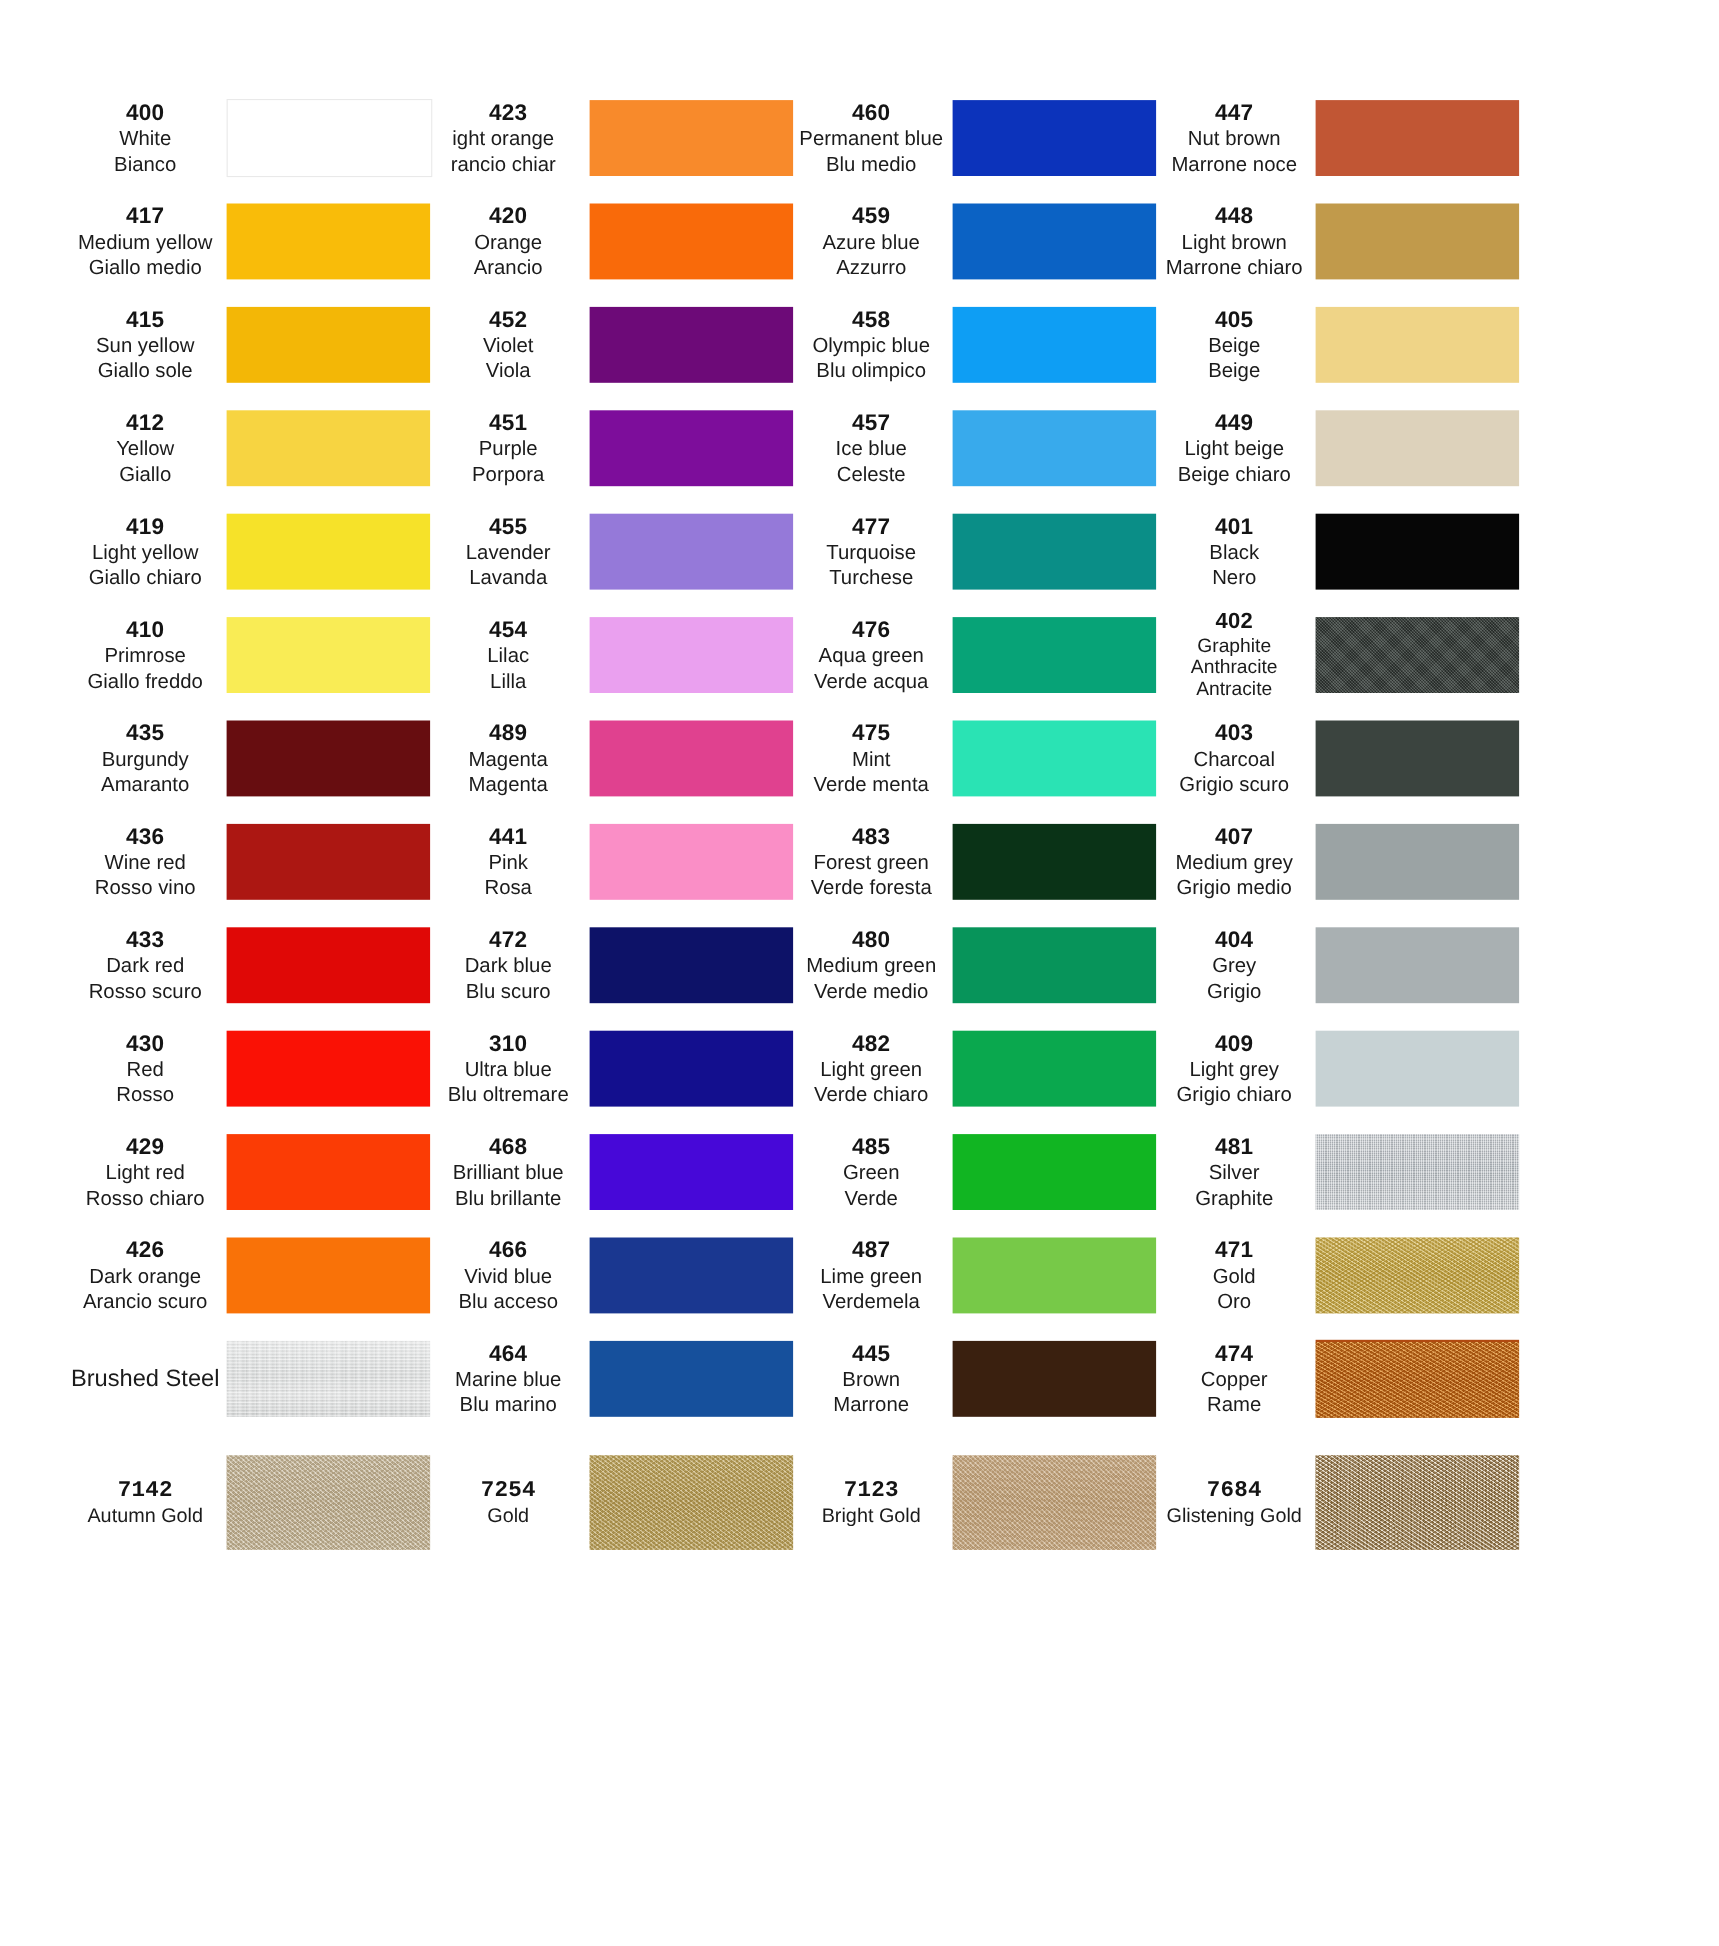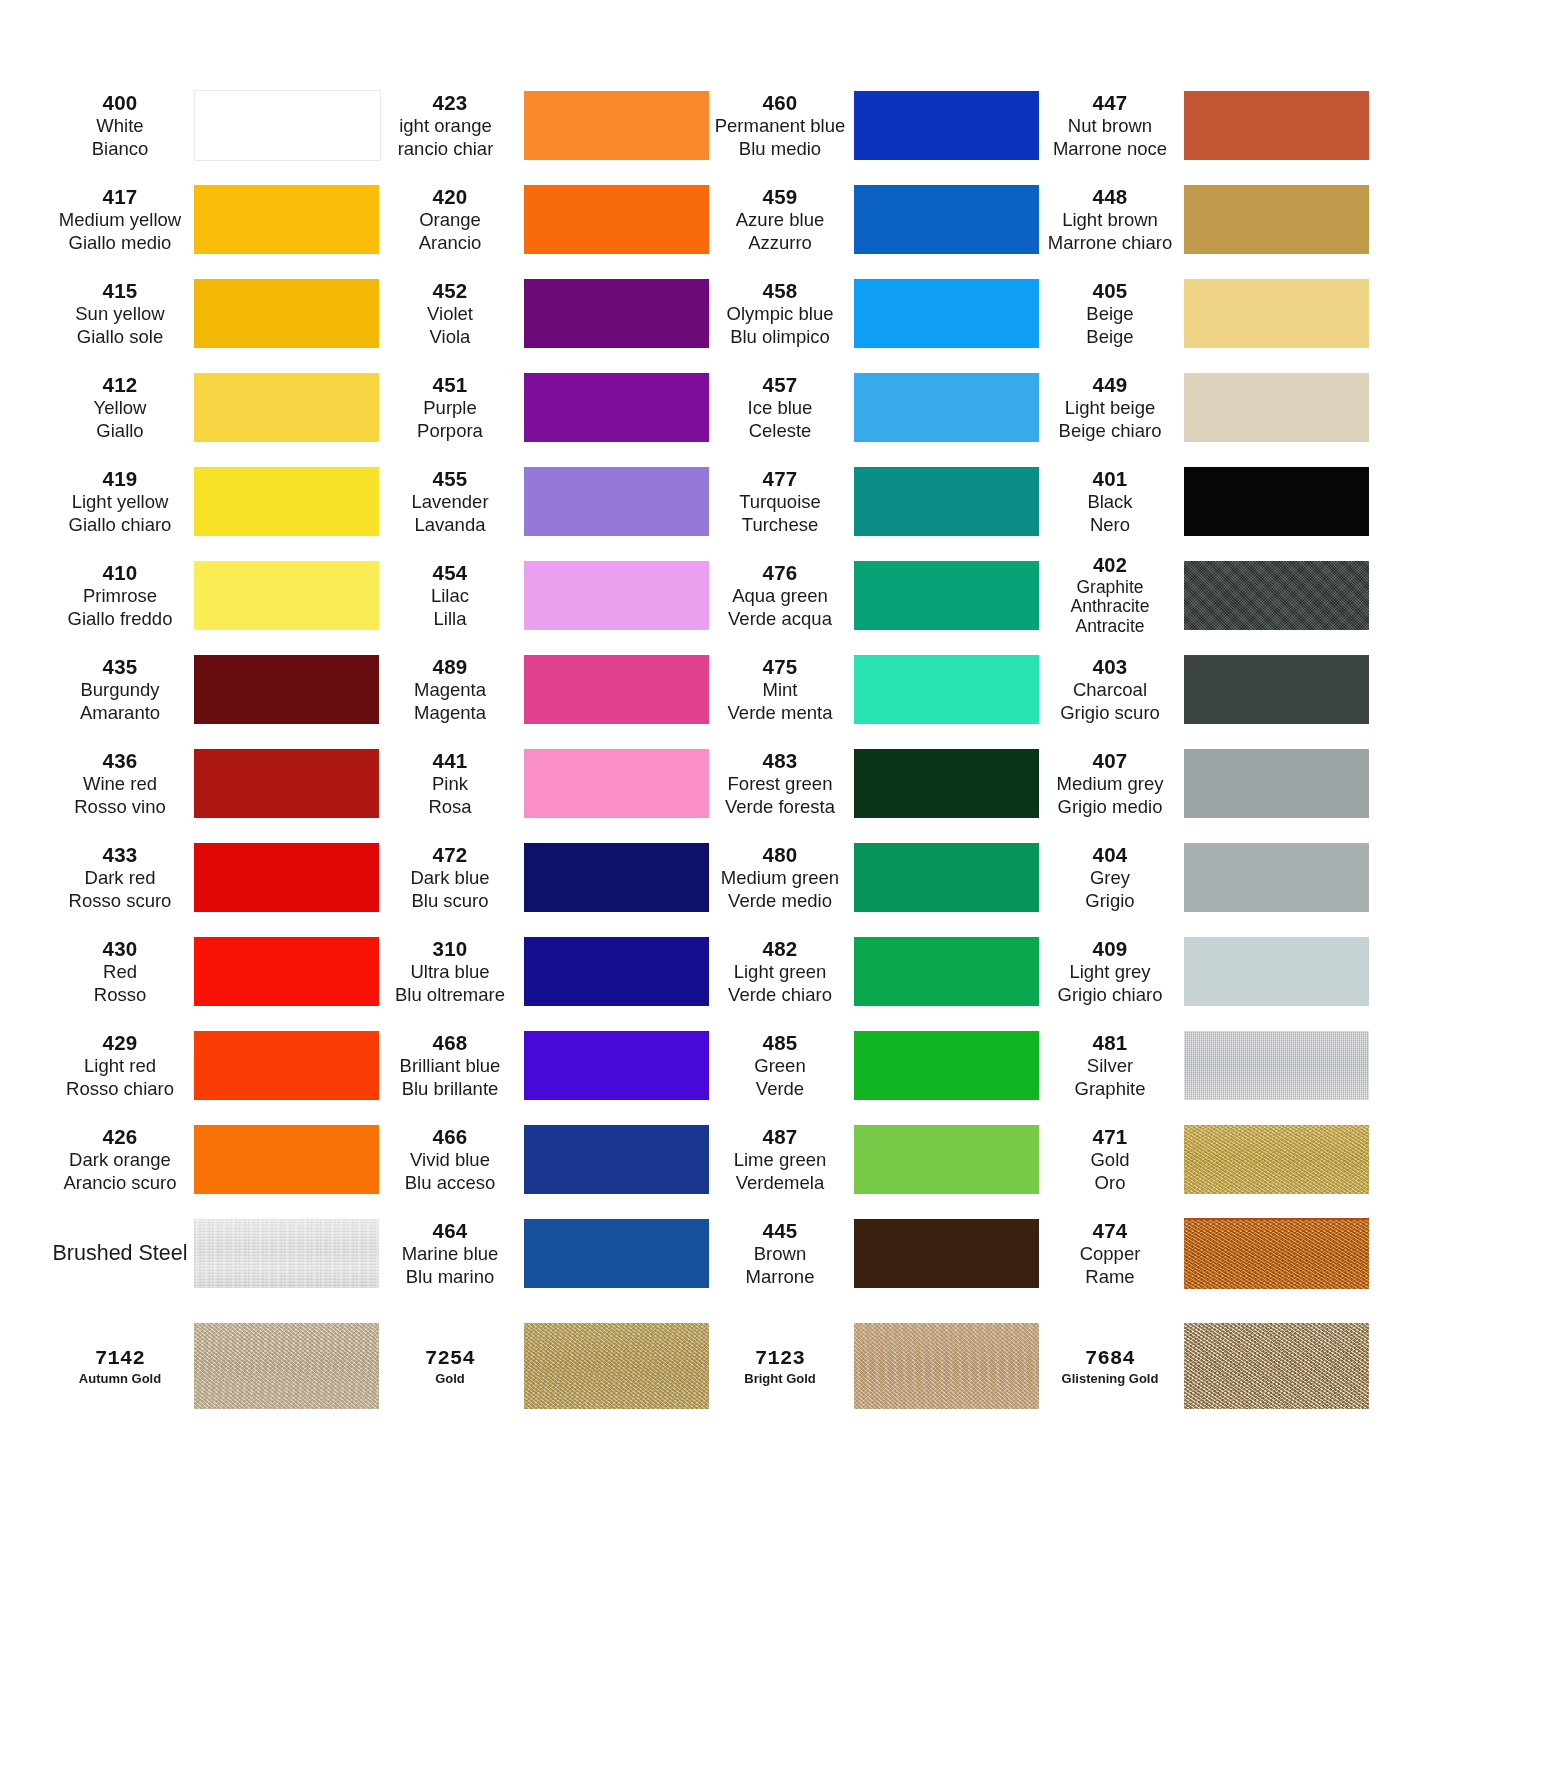--- a/index.html
+++ b/index.html
@@ -10,21 +10,21 @@
     background:#ffffff;
     font-family:"Liberation Sans", sans-serif;
     color:#1a1a1a;
     overflow:hidden;
   }
   .sheet{
     position:relative;
     width:1258px;
     height:1769px;
     box-sizing:border-box;
-    padding:78px 0 0 0;
+    padding:78px 0 0 12px;
   }
   .grid{
     display:grid;
     grid-template-columns:330px 330px 330px 345px;
     column-gap:0px;
     padding-left:52px;
     box-sizing:border-box;
   }
   .col{
     display:flex;
@@ -150,21 +150,21 @@
   }
   .brow{
     height:112px;
     display:flex;
     align-items:center;
     box-sizing:border-box;
   }
   .brow .labels{width:140px;flex:0 0 140px;}
   .brow .swatch{height:86px;}
   .brow .labels .code{font-size:20.5px;font-family:Liberation Mono, monospace;}
-  .brow .labels .en{font-size:13px;font-weight:bold;}
+  .brow .labels .en{font-size:18px;}
 </style>
 </head>
 <body>
 
 <div class="sheet">
   <div class="grid" id="grid">
       <div class="col">
         <div class="row">
           <div class="labels">
             <span class="code">400</span>

